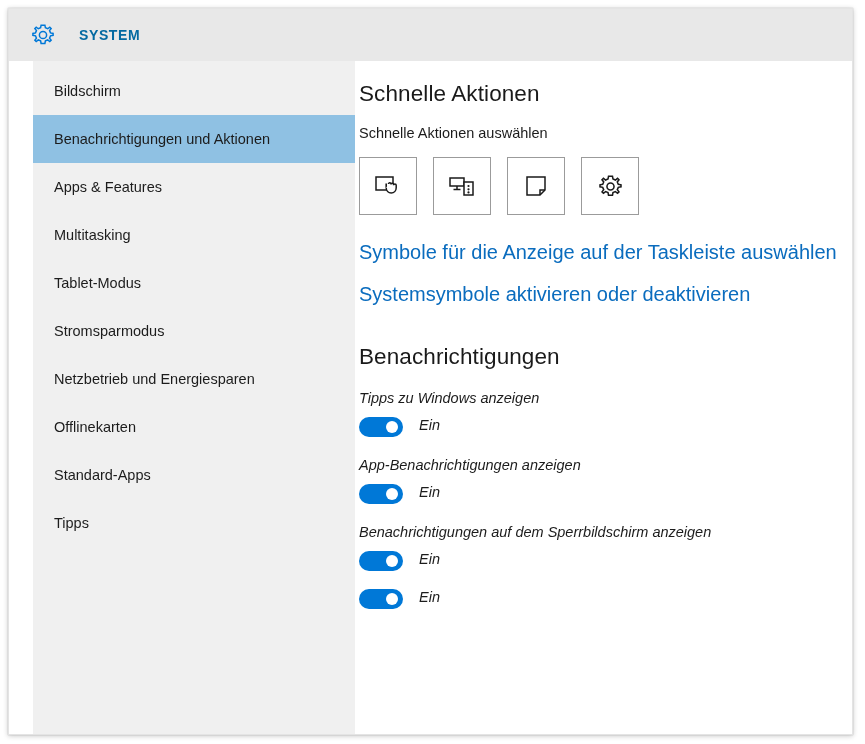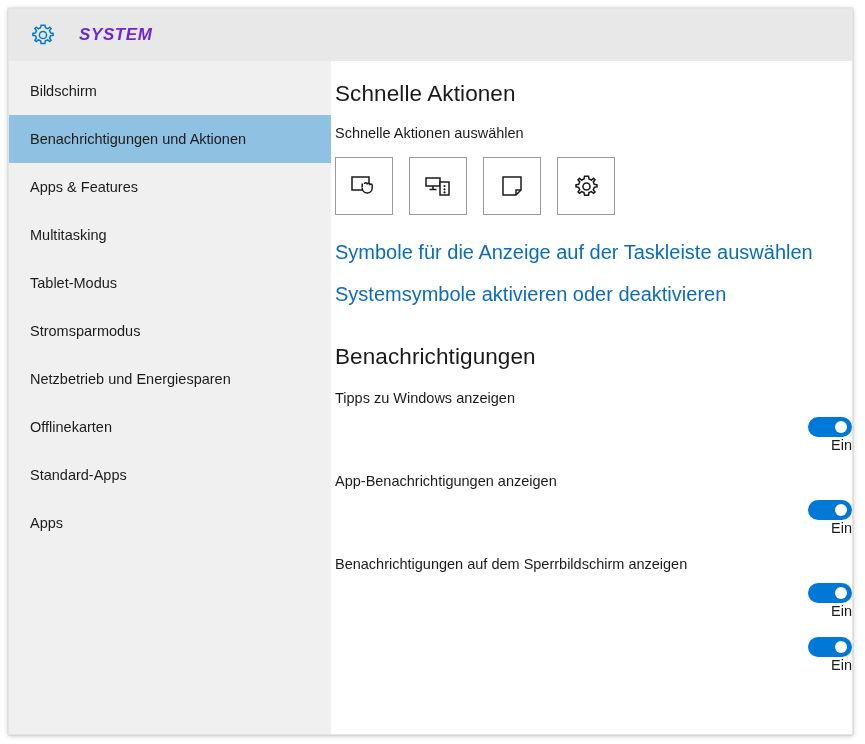--- a/index.html
+++ b/index.html
@@ -64,33 +64,33 @@
   .appheader .gear {
     width: 28px;
     height: 28px;
     color: #0078d7;
     display: flex;
     align-items: center;
     justify-content: center;
   }
   .appheader .app-title {
     margin-left: 22px;
-    font-size: 17px;
-    color: #6d28d9;
+    font-size: 14px;
+    color: #0369a1;
     letter-spacing: 0.6px;
     font-weight: 600;
-    font-style: italic;
   }
 
   
   .body {
     flex: 1 1 auto;
     display: flex;
     min-height: 0;
     background: #f9a8d4;
+    margin-left: 24px;
   }
 
   .sidebar {
     width: 322px;
     flex: 0 0 322px;
     background: #f0f0f0;
     padding-top: 6px;
     box-sizing: border-box;
   }
   .nav-item {
@@ -151,32 +151,31 @@
   .link {
     display: block;
     font-size: 20px;
     color: #0a6cbe;
     text-decoration: none;
     margin-bottom: 19px;
     width: max-content;
     cursor: default;
   }
 
-  .setting { margin-bottom: 18px; }
+  .setting { margin-bottom: 18px; font-style: italic; }
   .setting-label {
     font-size: 14.5px;
     color: #1c1c1c;
     margin-bottom: 9px;
     max-width: 440px;
     line-height: 1.38;
   }
   .toggle-row {
     display: flex;
-    align-items: flex-end;
-    flex-direction: column;
+    align-items: flex-start;
   }
   .switch {
     width: 44px;
     height: 20px;
     border-radius: 10px;
     background: #0078d7;
     position: relative;
     flex: 0 0 auto;
     cursor: default;
   }
@@ -235,21 +234,21 @@
       <div class="nav-item">
         <span>Netzbetrieb und Energiesparen</span>
       </div>
       <div class="nav-item">
         <span>Offlinekarten</span>
       </div>
       <div class="nav-item">
         <span>Standard-Apps</span>
       </div>
       <div class="nav-item">
-        <span>Apps</span>
+        <span>Tipps</span>
       </div>
     </div>
 
     <div class="content">
 
       <h1 class="section-title">Schnelle Aktionen</h1>
       <div class="sub-label">Schnelle Aktionen auswählen</div>
 
       <div class="tiles">
 

